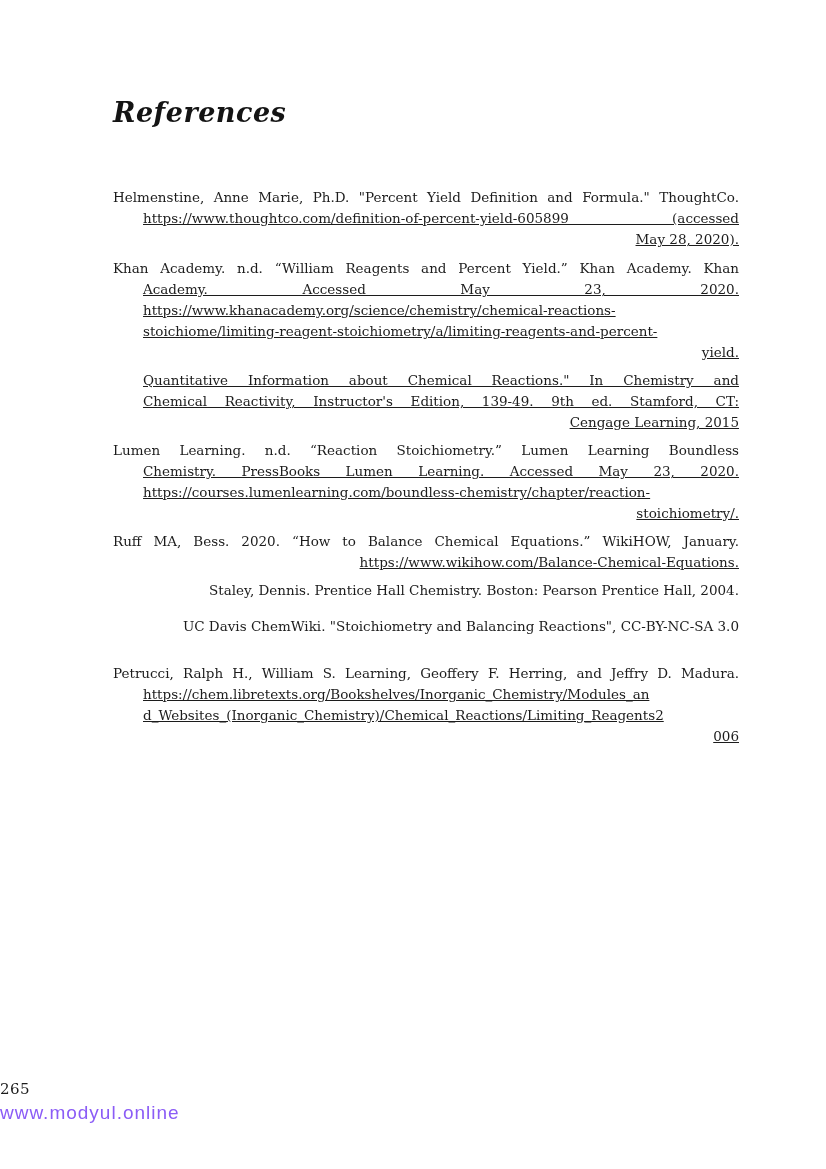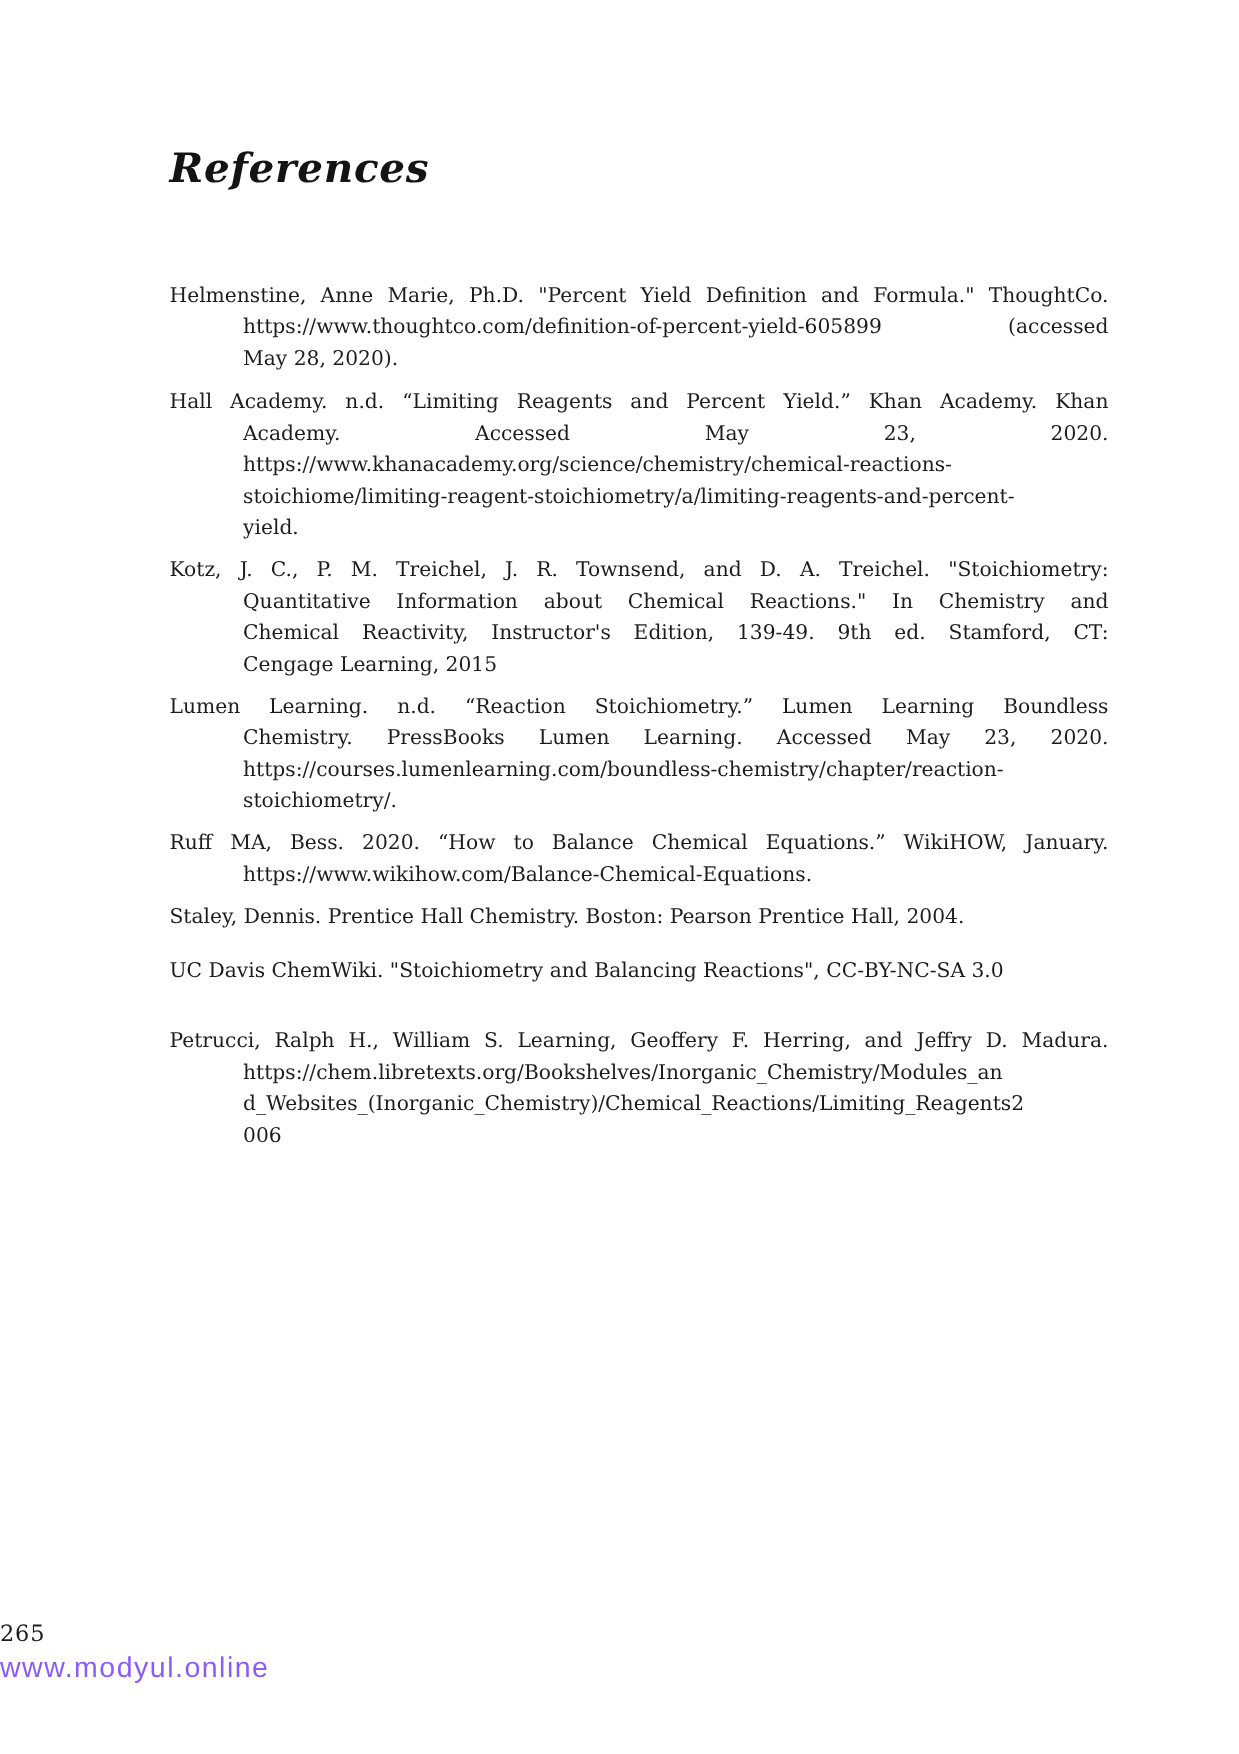--- a/index.html
+++ b/index.html
@@ -31,23 +31,25 @@
     margin: 58px 99px 0 101px;
     width: 626px;
     font-size: 13.5px;
     line-height: 21px;
   }
   .citation {
     margin: 0 0 7px 0;
   }
   .citation .cline {
     display: block;
+    text-align: right;
   }
   .citation .cline.cont {
-    margin-left: 49px;
+    margin-left: 30px;
+    text-decoration: underline;
   }
   .citation .cline.just {
     text-align: justify;
     text-align-last: justify;
   }
   
   .citation:nth-of-type(1) { margin-bottom: 8px; }
   .citation:nth-of-type(6) { margin-bottom: 15px; }
   .citation:nth-of-type(7) { margin-bottom: 26px; }
   .footer {
@@ -78,28 +80,27 @@
 <div class="page">
   <h1 class="title">References</h1>
 
   <div class="refs" id="refs">
       <p class="citation">
         <span class="cline just">Helmenstine, Anne Marie, Ph.D. "Percent Yield Definition and Formula." ThoughtCo.</span>
         <span class="cline cont just">https://www.thoughtco.com/definition-of-percent-yield-605899 (accessed</span>
         <span class="cline cont">May 28, 2020).</span>
       </p>
       <p class="citation">
-        <span class="cline just">Hall Academy. n.d. “Limiting Reagents and Percent Yield.” Khan Academy. Khan</span>
+        <span class="cline just">Khan Academy. n.d. “William Reagents and Percent Yield.” Khan Academy. Khan</span>
         <span class="cline cont just">Academy. Accessed May 23, 2020.</span>
         <span class="cline cont just">https://www.khanacademy.org/science/chemistry/chemical-reactions-</span>
         <span class="cline cont just">stoichiome/limiting-reagent-stoichiometry/a/limiting-reagents-and-percent-</span>
         <span class="cline cont">yield.</span>
       </p>
       <p class="citation">
-        <span class="cline just">Kotz, J. C., P. M. Treichel, J. R. Townsend, and D. A. Treichel. "Stoichiometry:</span>
         <span class="cline cont just">Quantitative Information about Chemical Reactions." In Chemistry and</span>
         <span class="cline cont just">Chemical Reactivity, Instructor's Edition, 139-49. 9th ed. Stamford, CT:</span>
         <span class="cline cont">Cengage Learning, 2015</span>
       </p>
       <p class="citation">
         <span class="cline just">Lumen Learning. n.d. “Reaction Stoichiometry.” Lumen Learning Boundless</span>
         <span class="cline cont just">Chemistry. PressBooks Lumen Learning. Accessed May 23, 2020.</span>
         <span class="cline cont just">https://courses.lumenlearning.com/boundless-chemistry/chapter/reaction-</span>
         <span class="cline cont">stoichiometry/.</span>
       </p>

